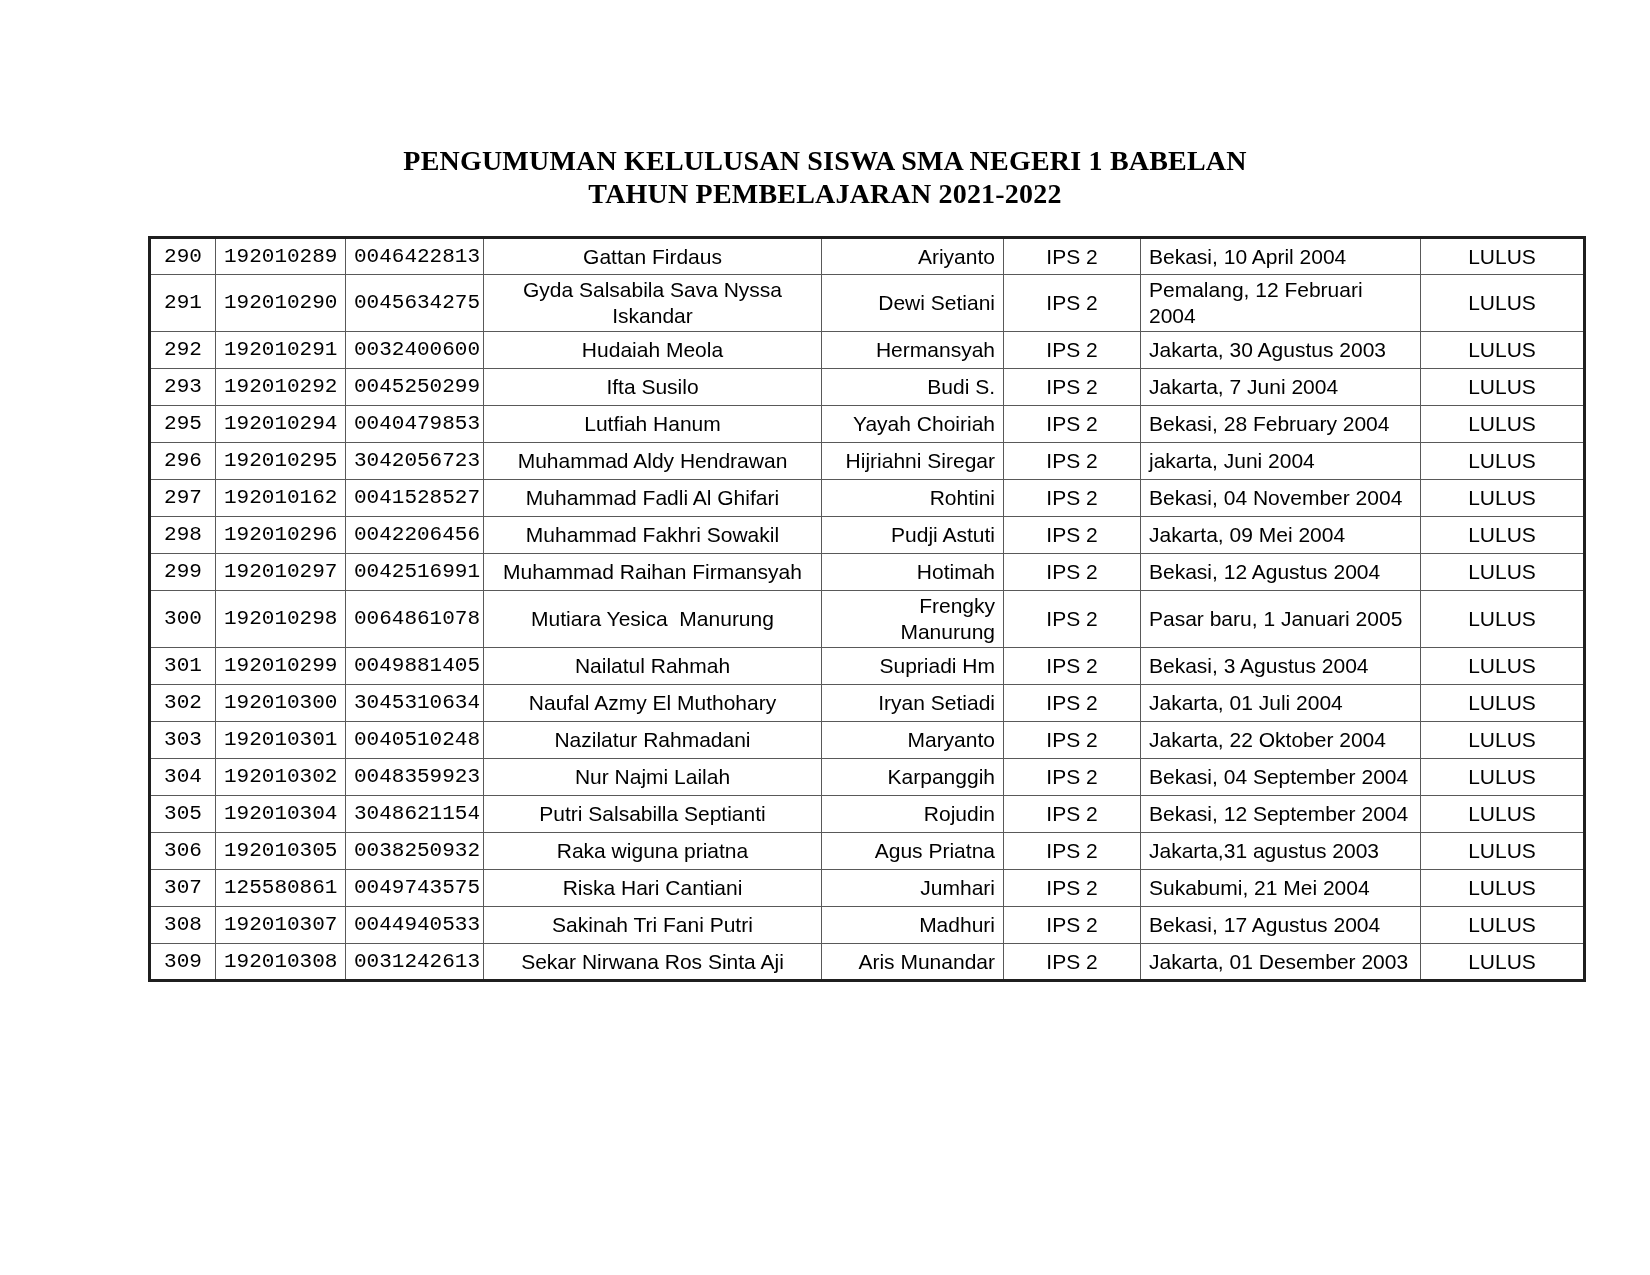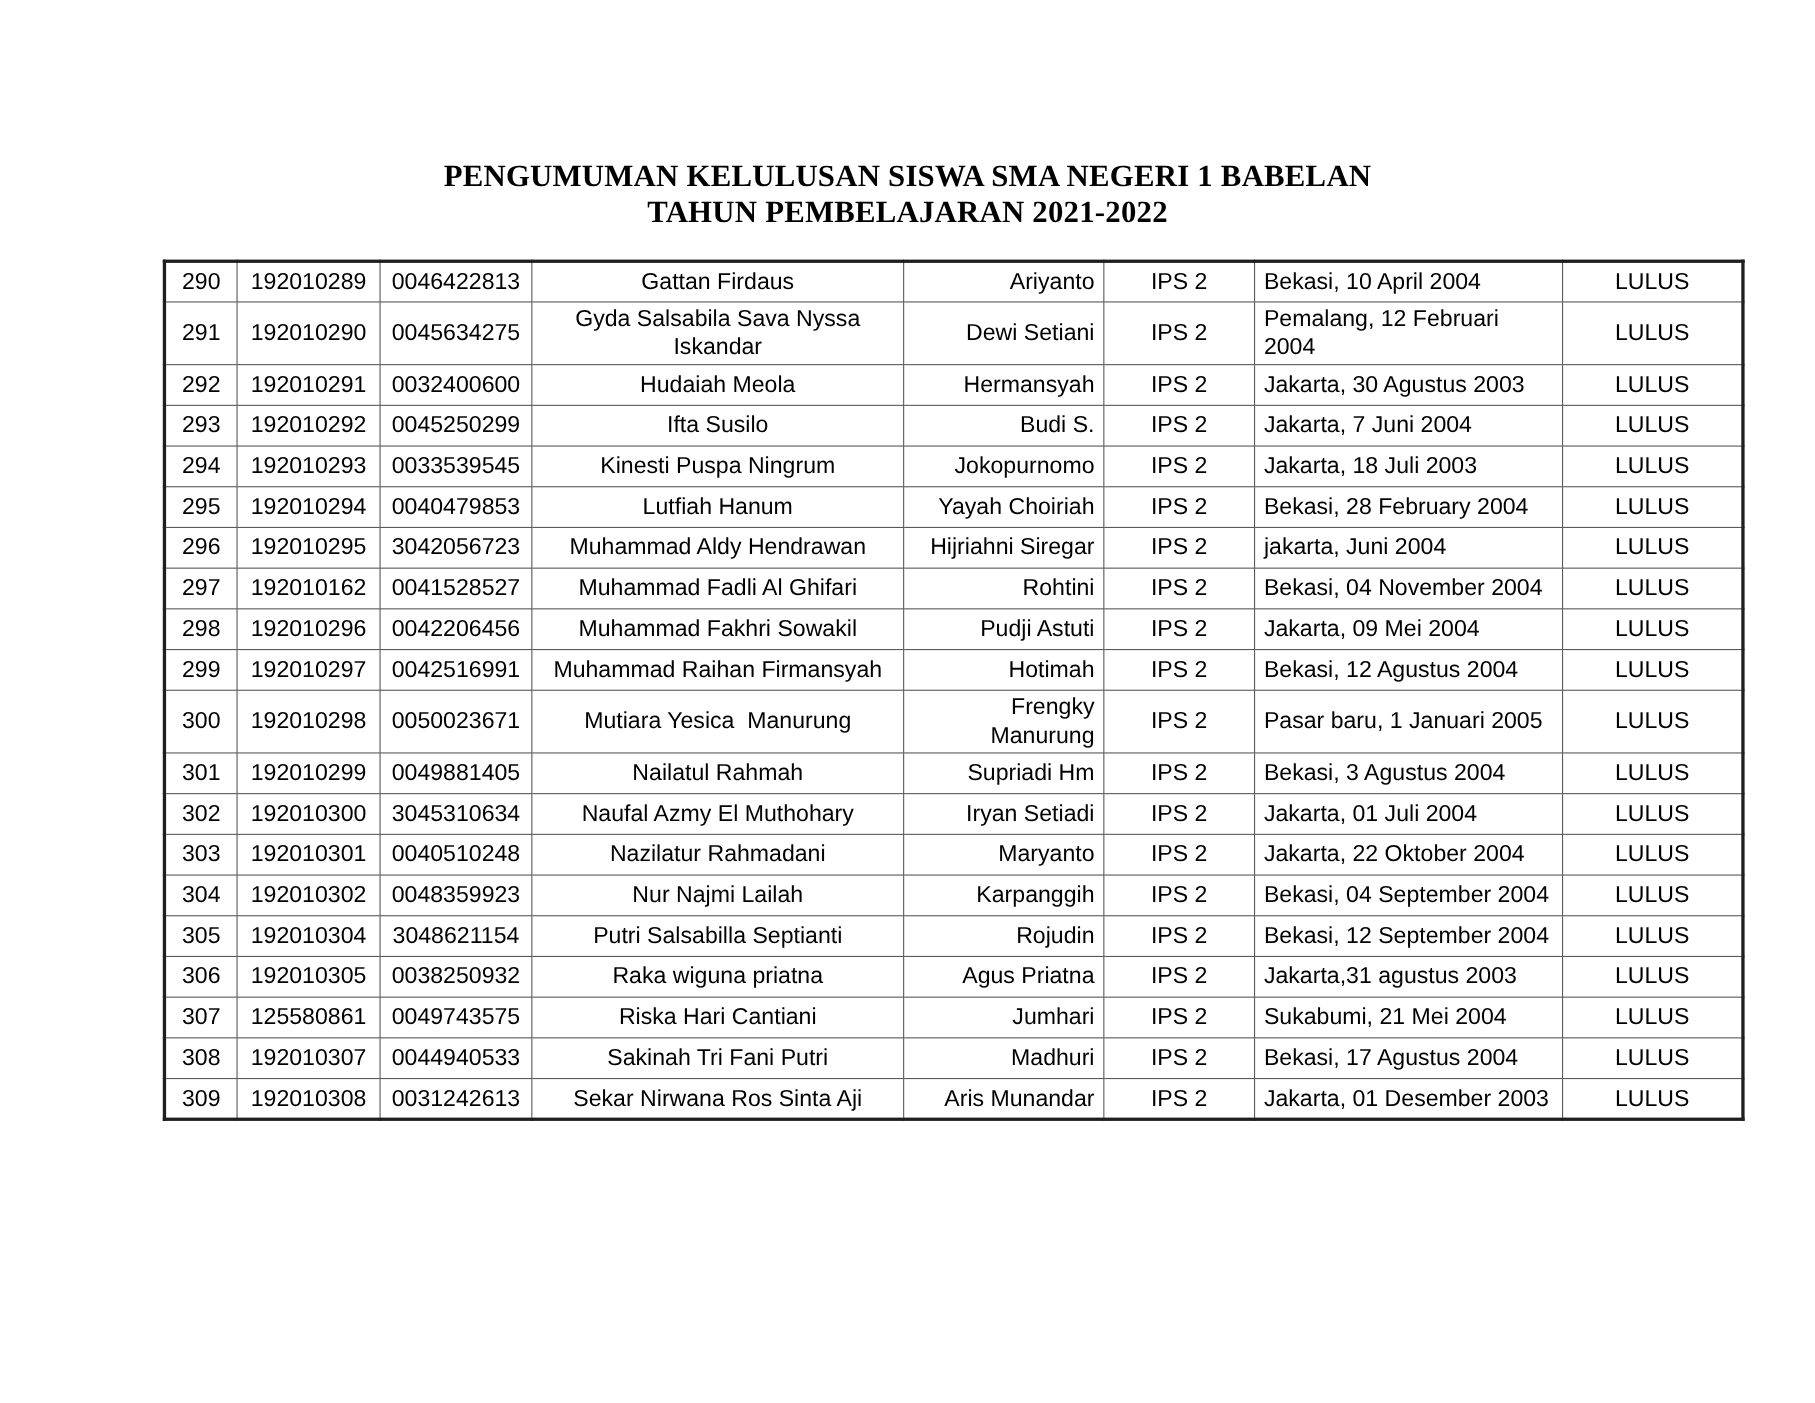--- a/index.html
+++ b/index.html
@@ -39,20 +39,21 @@
   table.results td {
     border: 1.7px solid #595959;
     padding: 2px 8px;
     overflow: hidden;
     vertical-align: middle;
   }
   td.c-no, td.c-nis, td.c-nisn {
     text-align: center;
     vertical-align: bottom;
     padding-bottom: 5px;
+    font-family: Liberation Mono, monospace;
   }
   td.c-name { text-align: center; white-space: pre-wrap; }
   td.c-parent { text-align: right; }
   td.c-class { text-align: center; }
   td.c-birth { text-align: left; }
   td.c-status { text-align: center; }
 </style>
 </head>
 <body>
 
@@ -109,30 +110,20 @@
     <td class="c-no">293</td>
     <td class="c-nis">192010292</td>
     <td class="c-nisn">0045250299</td>
     <td class="c-name">Ifta Susilo</td>
     <td class="c-parent">Budi S.</td>
     <td class="c-class">IPS 2</td>
     <td class="c-birth">Jakarta, 7 Juni 2004</td>
     <td class="c-status">LULUS</td>
   </tr>
         <tr>
-    <td class="c-no">294</td>
-    <td class="c-nis">192010293</td>
-    <td class="c-nisn">0033539545</td>
-    <td class="c-name">Kinesti Puspa Ningrum</td>
-    <td class="c-parent">Jokopurnomo</td>
-    <td class="c-class">IPS 2</td>
-    <td class="c-birth">Jakarta, 18 Juli 2003</td>
-    <td class="c-status">LULUS</td>
-  </tr>
-        <tr>
     <td class="c-no">295</td>
     <td class="c-nis">192010294</td>
     <td class="c-nisn">0040479853</td>
     <td class="c-name">Lutfiah Hanum</td>
     <td class="c-parent">Yayah Choiriah</td>
     <td class="c-class">IPS 2</td>
     <td class="c-birth">Bekasi, 28 February 2004</td>
     <td class="c-status">LULUS</td>
   </tr>
         <tr>
@@ -171,21 +162,21 @@
     <td class="c-nisn">0042516991</td>
     <td class="c-name">Muhammad Raihan Firmansyah</td>
     <td class="c-parent">Hotimah</td>
     <td class="c-class">IPS 2</td>
     <td class="c-birth">Bekasi, 12 Agustus 2004</td>
     <td class="c-status">LULUS</td>
   </tr>
         <tr>
     <td class="c-no">300</td>
     <td class="c-nis">192010298</td>
-    <td class="c-nisn">0050023671</td>
+    <td class="c-nisn">0064861078</td>
     <td class="c-name">Mutiara Yesica  Manurung</td>
     <td class="c-parent">Frengky Manurung</td>
     <td class="c-class">IPS 2</td>
     <td class="c-birth">Pasar baru, 1 Januari 2005</td>
     <td class="c-status">LULUS</td>
   </tr>
         <tr>
     <td class="c-no">301</td>
     <td class="c-nis">192010299</td>
     <td class="c-nisn">0049881405</td>

